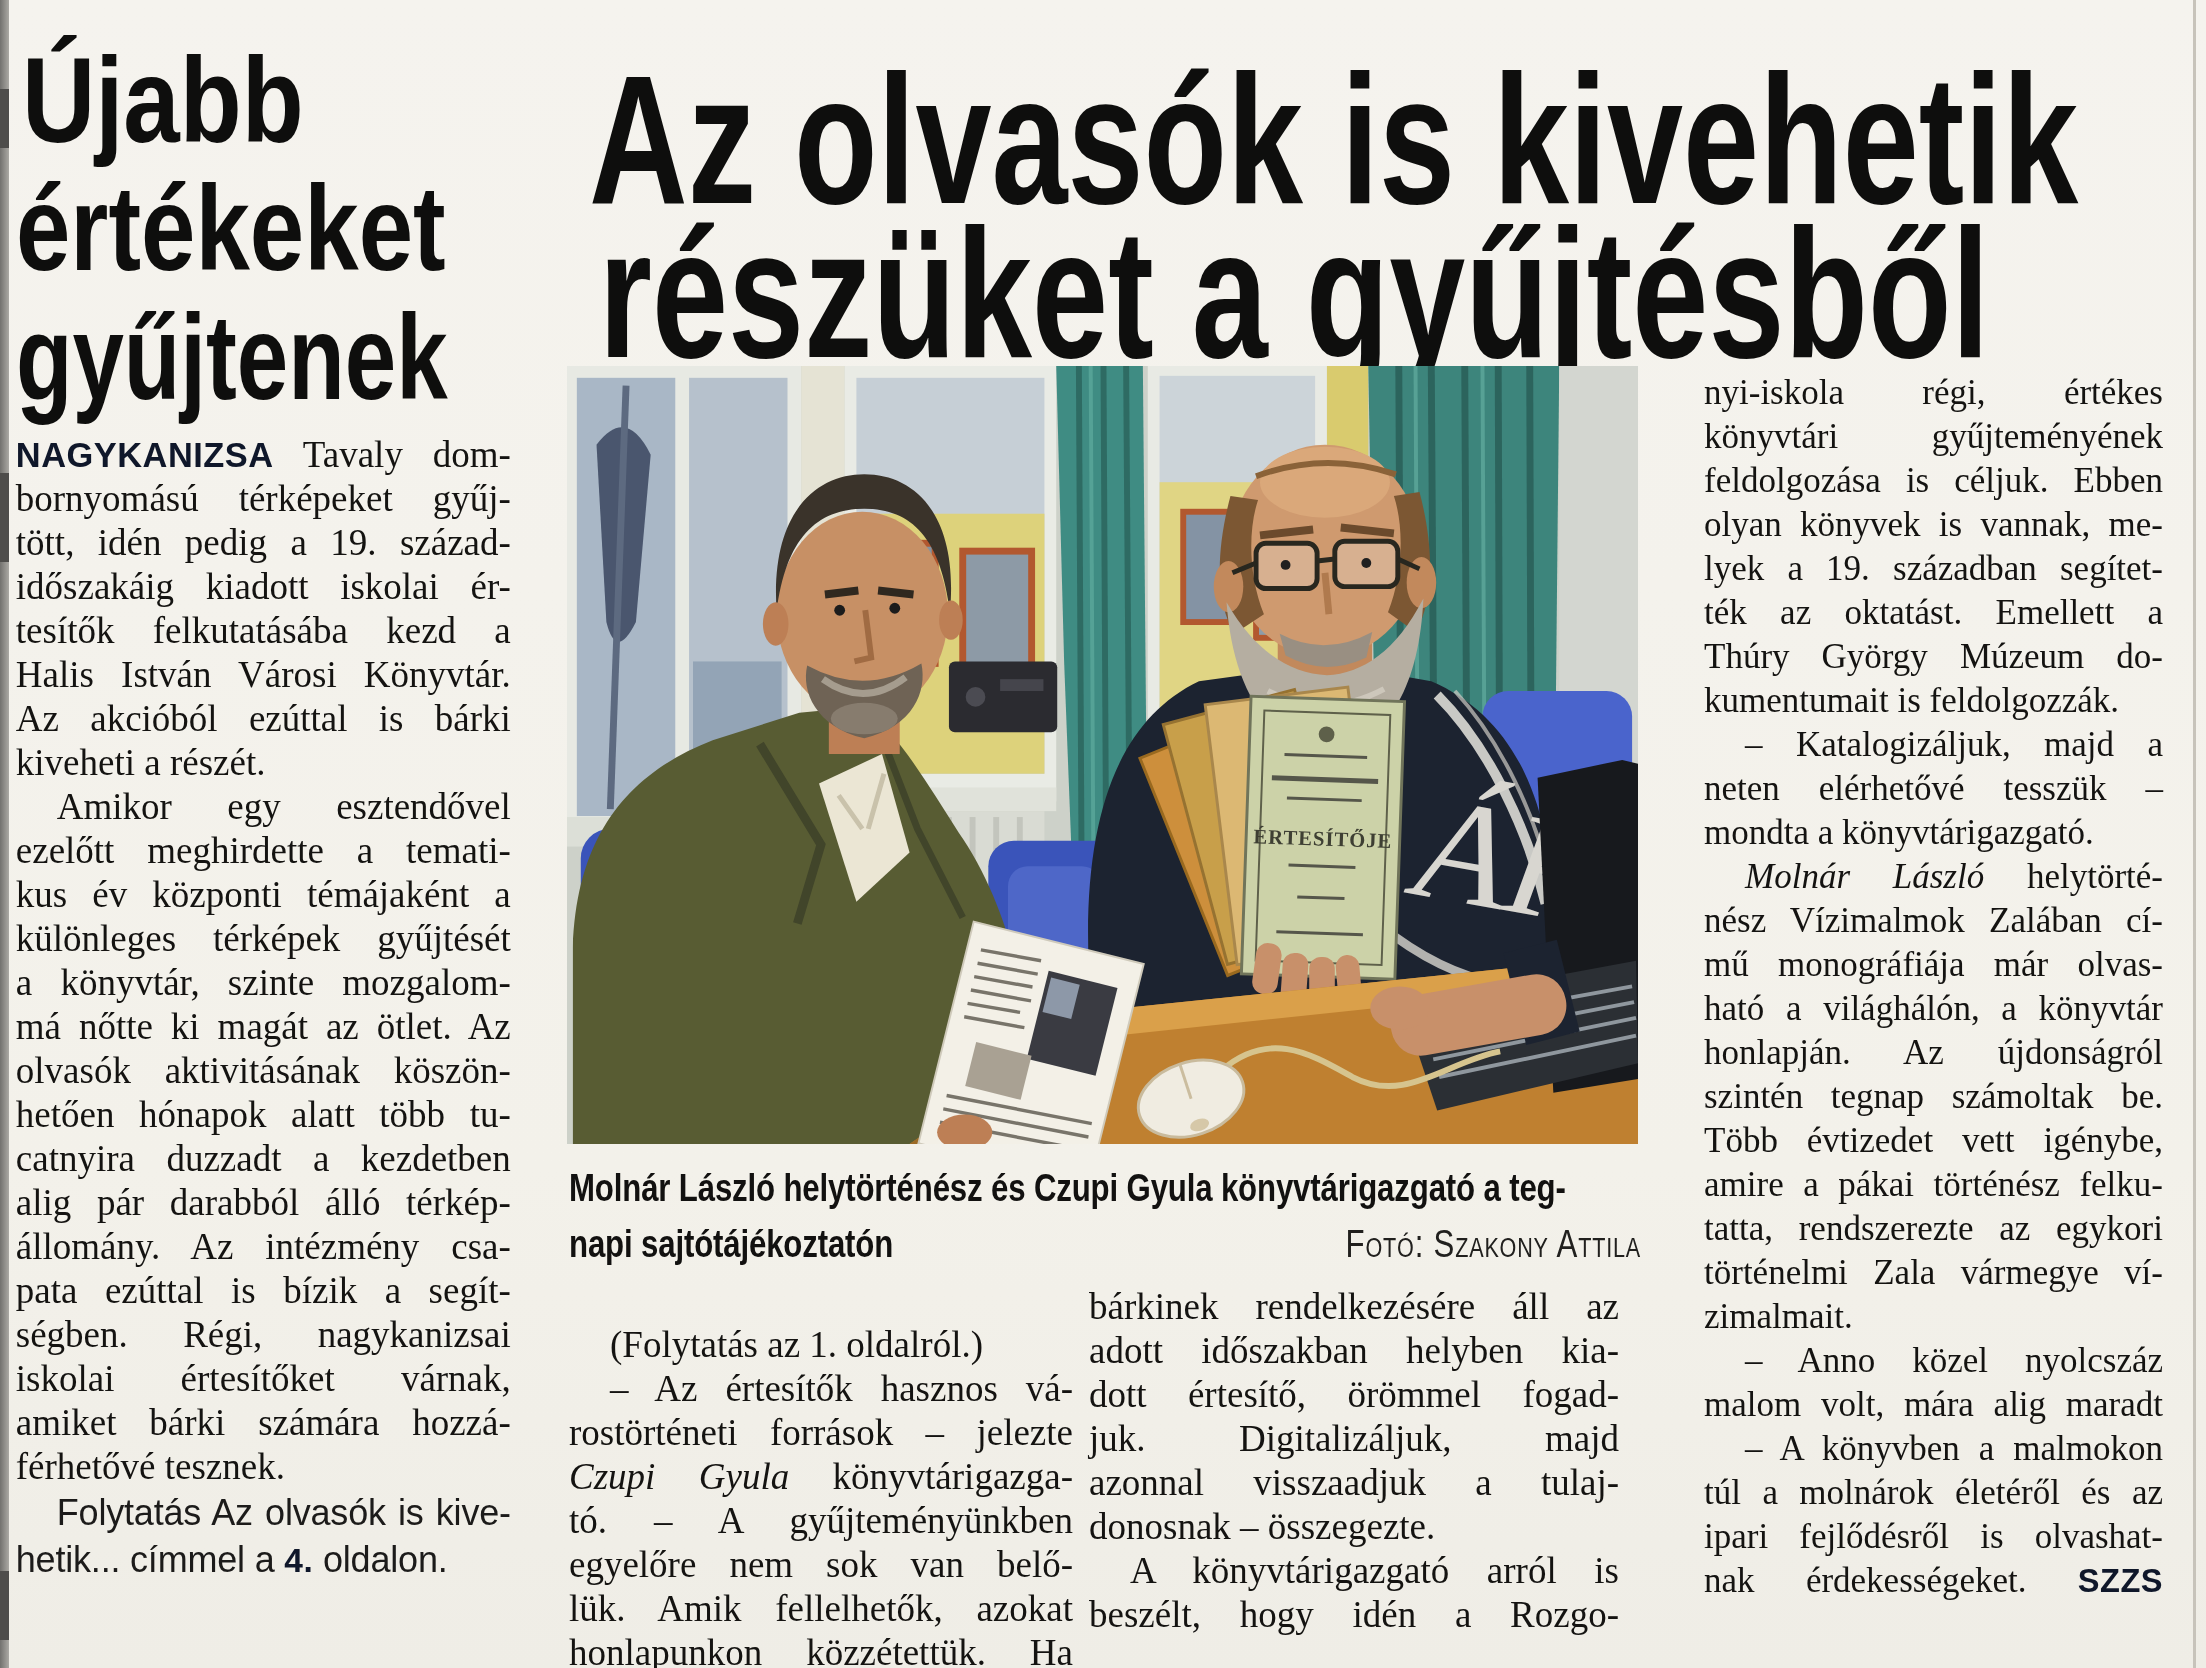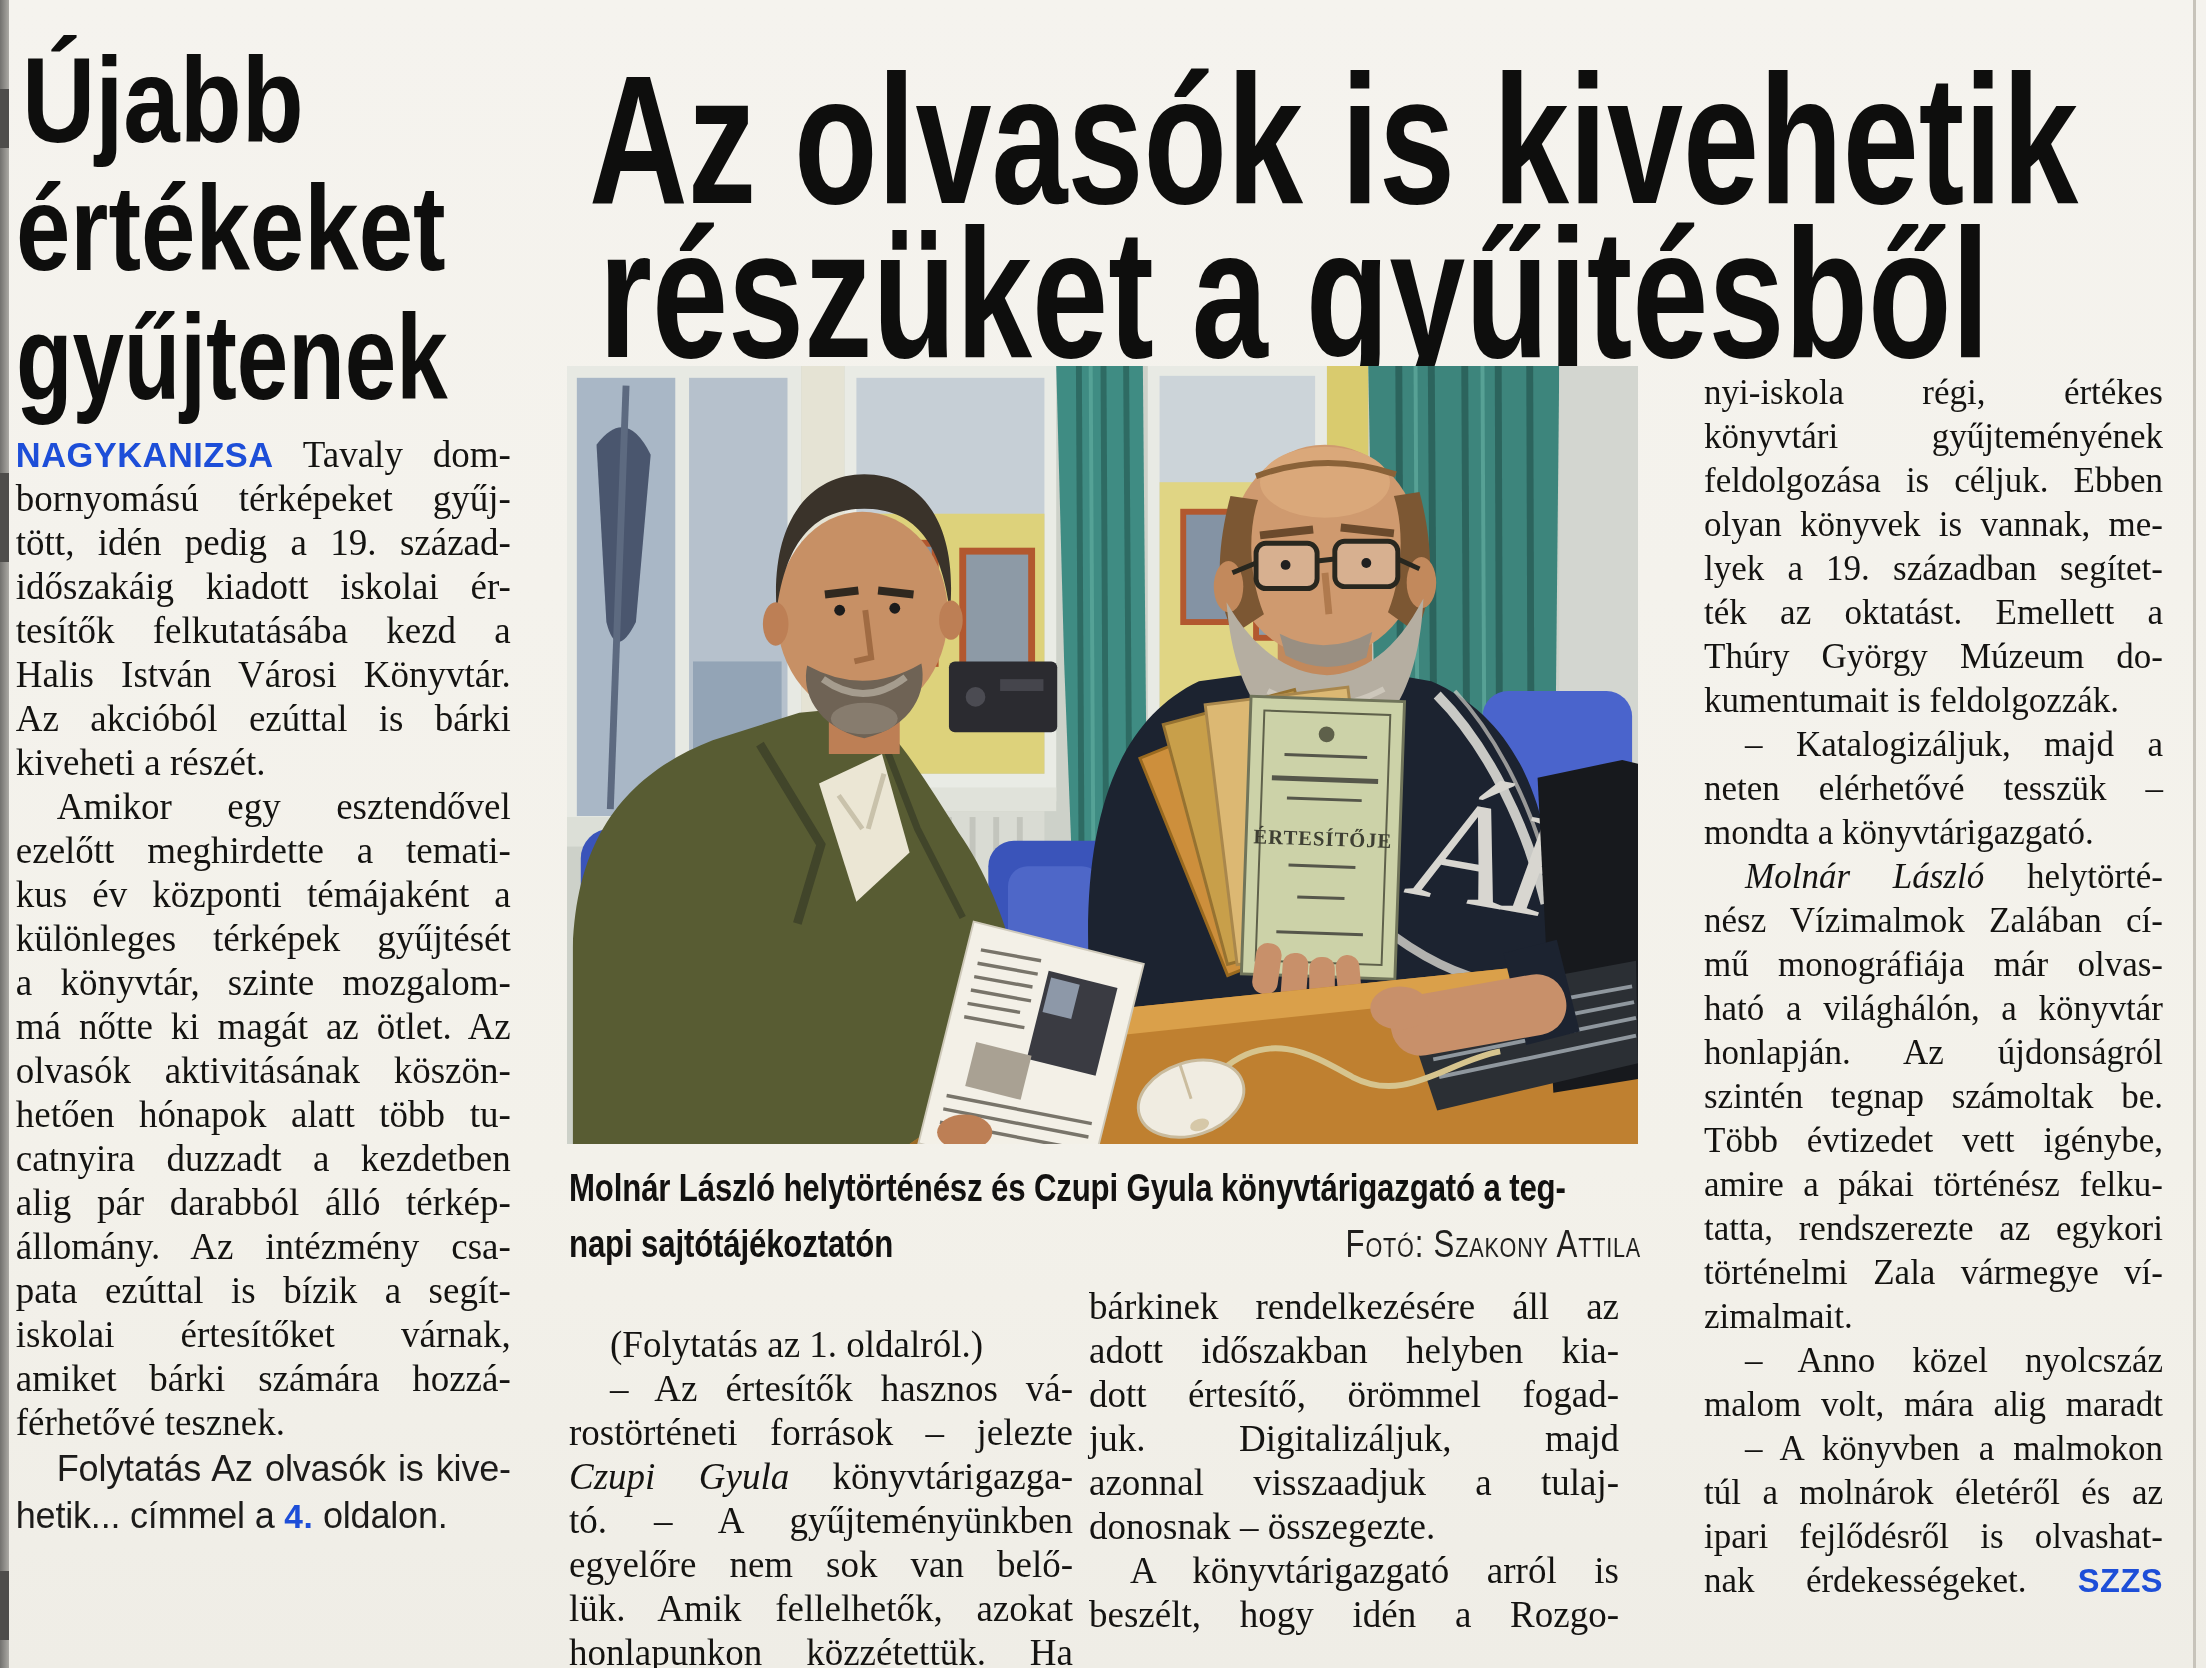--- a/index.html
+++ b/index.html
@@ -19,21 +19,21 @@
   .hl-svg text{font-family:"Liberation Sans",sans-serif;font-weight:700;fill:#0e0e0d;}
   #left-headline{left:13.8px;top:21.7px;}
   #main-headline{left:585px;top:15.8px;}
 
   
   .col{position:absolute;font-size:37px;line-height:44px;color:#141311;}
   .line{text-align:justify;text-align-last:justify;min-height:44px;}
   .line.plast{text-align-last:left;}
   .para.indent .line:first-child{text-indent:41px;}
   .line b{font-family:"Liberation Sans",sans-serif;font-weight:700;font-size:0.93em;
-          letter-spacing:0.5px;color:#1d4ed8;}
+          letter-spacing:0.5px;color:#0f172a;}
   .line i{}
   #col-left{left:15.8px;top:433px;width:495px;}
   #col-a{left:569px;top:1285px;width:504px;margin-top:38px;}
   #col-b{left:1089px;top:1285px;width:530px;}
   #col-c{left:1672px;top:371px;width:459px;font-size:35px;margin-left:32px;}
   .cont-sans{font-family:"Liberation Sans",sans-serif;font-size:36px;line-height:47px;
              color:#1c1b1a;letter-spacing:-0.2px;}
 
   
   #photo{position:absolute;left:567px;top:366px;width:1071px;height:778px;}
@@ -85,20 +85,21 @@
         <div class="line">kus év központi témájaként a</div>
         <div class="line">különleges térképek gyűjtését</div>
         <div class="line">a könyvtár, szinte mozgalom-</div>
         <div class="line">má nőtte ki magát az ötlet. Az</div>
         <div class="line">olvasók aktivitásának köszön-</div>
         <div class="line">hetően hónapok alatt több tu-</div>
         <div class="line">catnyira duzzadt a kezdetben</div>
         <div class="line">alig pár darabból álló térkép-</div>
         <div class="line">állomány. Az intézmény csa-</div>
         <div class="line">pata ezúttal is bízik a segít-</div>
+        <div class="line">ségben. Régi, nagykanizsai</div>
         <div class="line">iskolai értesítőket várnak,</div>
         <div class="line">amiket bárki számára hozzá-</div>
         <div class="line plast">férhetővé tesznek.</div>
       </div>
     </div>
   <div class="cont-sans">
       <div class="para indent">
         <div class="line">Folytatás Az olvasók is kive-</div>
         <div class="line plast">hetik... címmel a <b>4.</b> oldalon.</div>
       </div>

